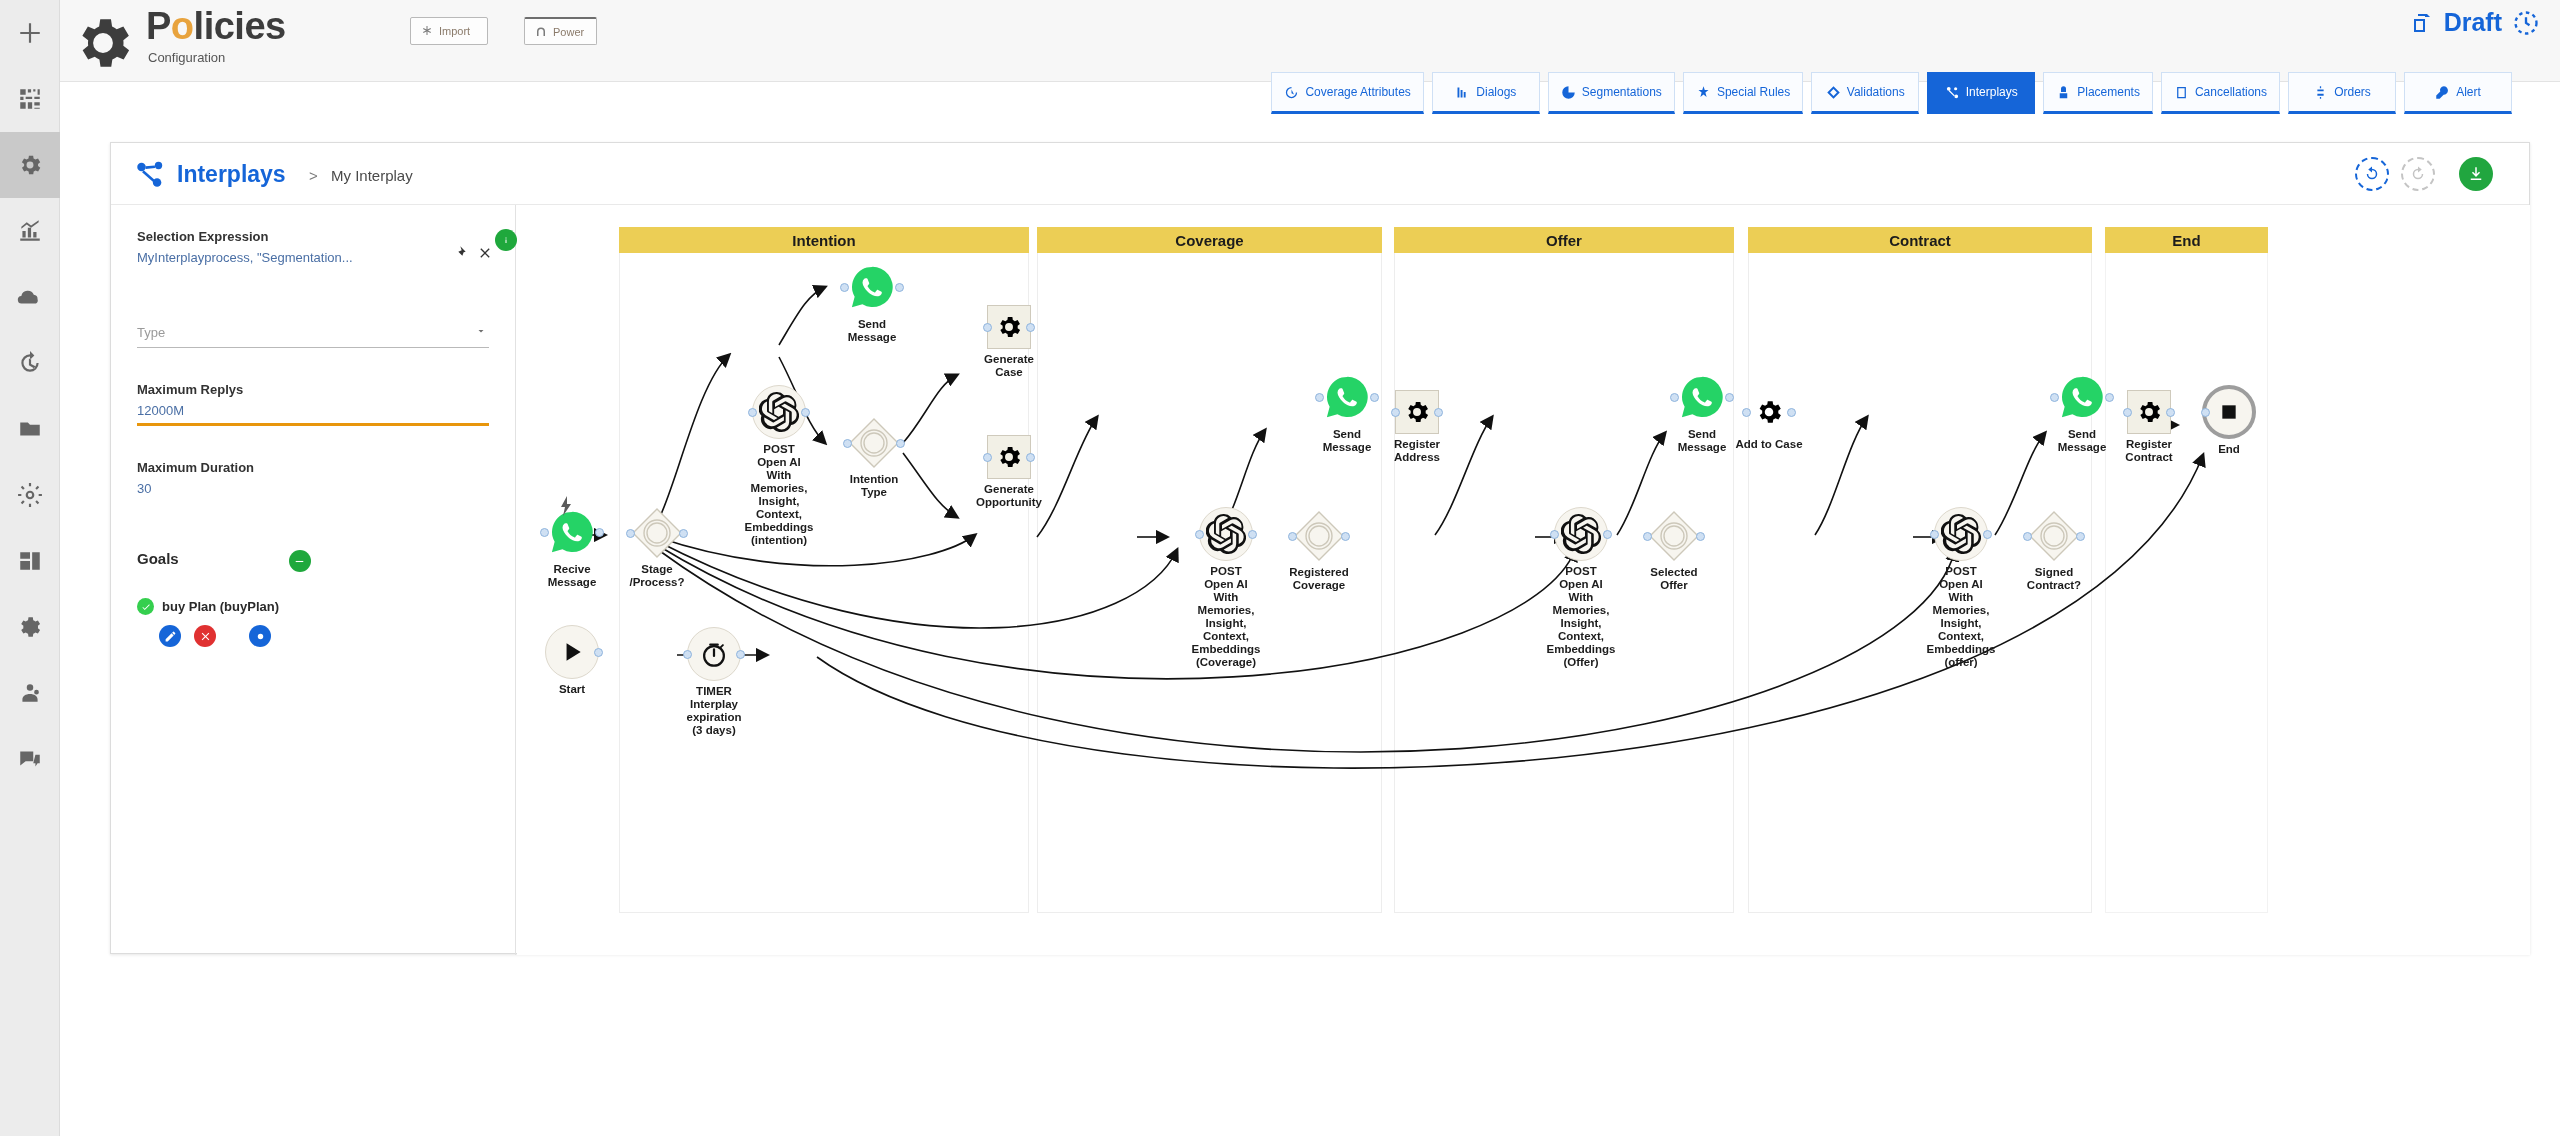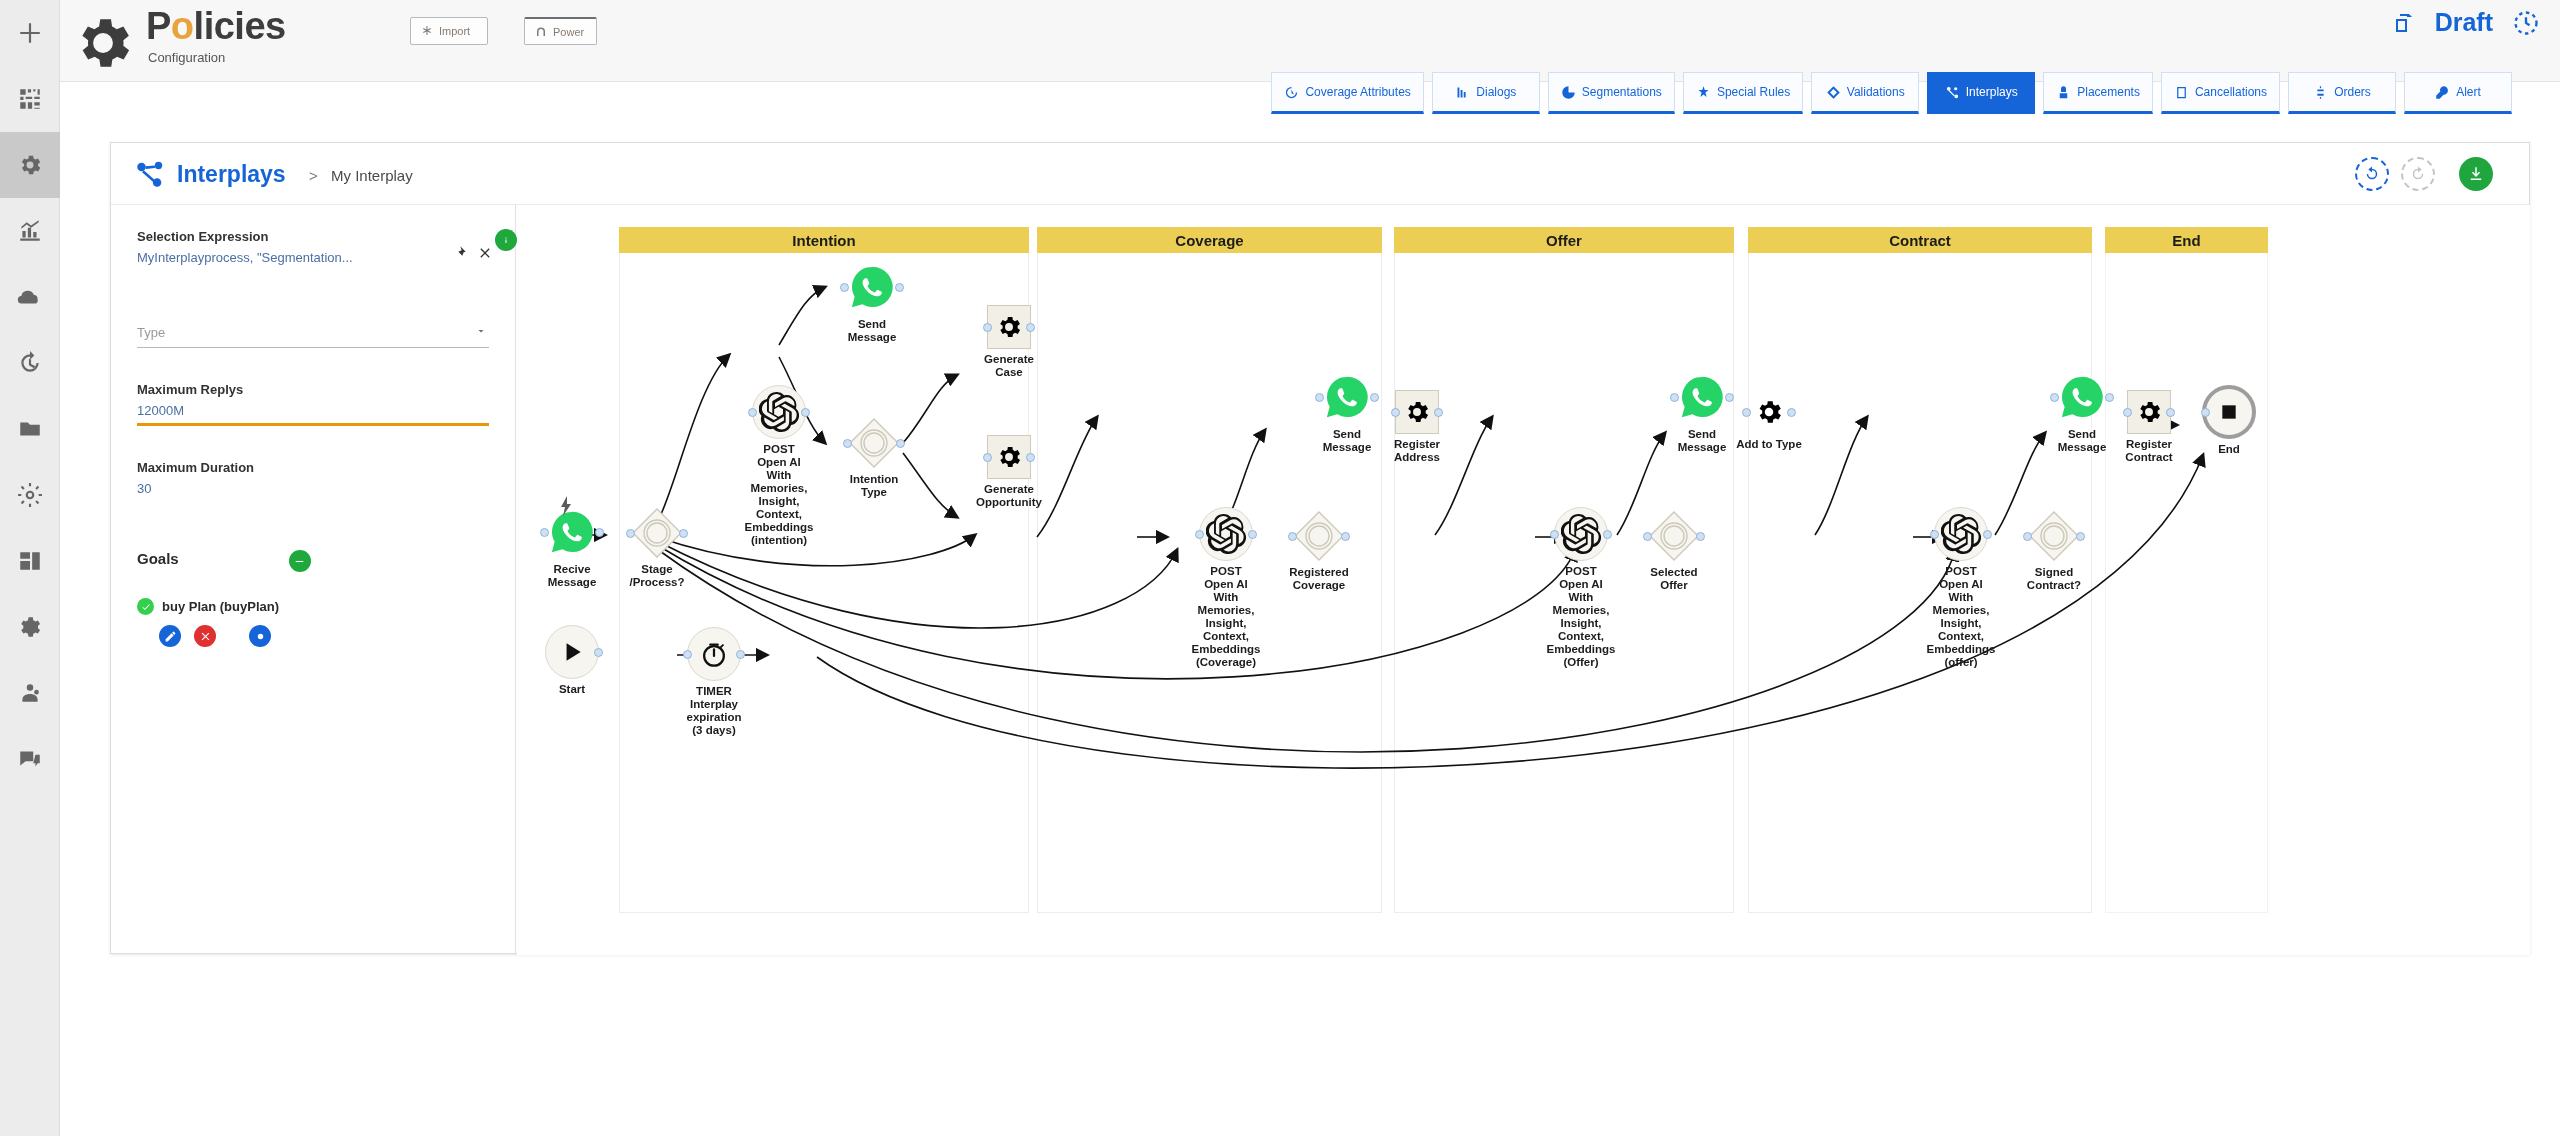--- a/index.html
+++ b/index.html
@@ -37,21 +37,21 @@
   .pill { height:42px; min-width:108px; border:1px solid #cfe0f5; background:#fafcff;
           border-bottom:3px solid #1565d8; display:flex; align-items:center; gap:6px;
           justify-content:center; padding:0 12px; font-size:12px; color:#1565d8;
           white-space:nowrap; }
   .pill svg { width:15px; height:15px; fill:#1565d8; flex:none; }
   .pill.active { background:#1565d8; color:#fff; border-color:#1565d8; }
   .pill.active svg { fill:#fff; }
 
   
   #draft { position:absolute; right:20px; top:8px; display:flex; align-items:center;
-           gap:19px; color:#1565d8; font-size:25px; font-weight:bold; }
+           gap:10px; color:#1565d8; font-size:25px; font-weight:bold; }
   #draft svg { width:24px; height:24px; fill:#1565d8; }
   #draft .dsh { width:28px; height:28px; }
 
   
   #panel { position:absolute; left:110px; top:142px; width:2420px; height:812px;
            background:#fff; border:1px solid #dcdcdc; box-shadow:0 1px 3px rgba(0,0,0,.1); }
   #panel-head { height:62px; border-bottom:1px solid #e9e9e9; position:relative; }
   #ph-icon { position:absolute; left:22px; top:14px; width:34px; height:34px; }
   #ph-icon svg { width:34px; height:34px; fill:#1565d8; }
   #ph-title { position:absolute; left:66px; top:18px; font-size:23px; font-weight:bold;
@@ -702,21 +702,21 @@
     </div>
 
     <div class="node" style="left:1200px; top:185px; width:104px;">
       <div class="n-sq" style="background:transparent;border:none;">
         <svg viewBox="0 0 24 24" width="30" height="30">
             <path d="M19.4 13a7.6 7.6 0 000-2l2-1.6-2-3.4-2.4 1a7.6 7.6 0 00-1.7-1l-.4-2.6H11l-.4 2.6a7.6 7.6 0 00-1.7 1l-2.4-1-2 3.4L6.6 11a7.6 7.6 0 000 2l-2 1.6 2 3.4 2.4-1a7.6 7.6 0 001.7 1l.4 2.6h3.9l.4-2.6a7.6 7.6 0 001.7-1l2.4 1 2-3.4zM12 15.4A3.4 3.4 0 1115.4 12 3.4 3.4 0 0112 15.4z"></path>
           </svg>
         <span class="port l"></span>
         <span class="port r"></span>
       </div>
-      <div class="lbl" style="white-space:pre-line">Add to Type</div>
+      <div class="lbl" style="white-space:pre-line">Add to Case</div>
     </div>
 
     <div class="node" style="left:1390px; top:302px; width:108px;">
       <div class="n-circ" style="margin:0 auto;">
         <svg viewBox="0 0 48 48" width="40" height="40">
             <path fill="#111" d="M44.2 19.6a12 12 0 00-1-9.9 12.2 12.2 0 00-13.1-5.8A12 12 0 0021 0a12.2 12.2 0 00-11.6 8.4 12 12 0 00-8 5.8 12.2 12.2 0 001.5 14.3 12 12 0 001 9.9 12.2 12.2 0 0013.1 5.8A12 12 0 0027 48a12.2 12.2 0 0011.6-8.4 12 12 0 008-5.8 12.2 12.2 0 00-2.4-14.2zM27 44.9a9 9 0 01-5.8-2.1l.3-.2 9.7-5.6a1.6 1.6 0 00.8-1.4V21.9l4.1 2.4a.1.1 0 01.1.1v11.3A9 9 0 0127 44.9zM7.5 36.5a9 9 0 01-1.1-6l.3.2 9.7 5.6a1.6 1.6 0 001.6 0l11.9-6.8v4.7a.2.2 0 010 .1l-9.8 5.7a9 9 0 01-12.3-3.3zM4.9 15.4A9 9 0 019.6 11.4v11.5a1.6 1.6 0 00.8 1.4l11.8 6.8-4.1 2.4a.2.2 0 01-.2 0L8.1 27.9a9 9 0 01-3.3-12.3zm33.6 7.8L26.6 16.4l4.1-2.4a.2.2 0 01.2 0l9.8 5.7a9 9 0 01-1.4 16.2V24.5a1.6 1.6 0 00-.8-1.3zm4.1-6.1l-.3-.2-9.7-5.6a1.6 1.6 0 00-1.6 0l-11.8 6.8v-4.7a.2.2 0 010-.1l9.8-5.7a9 9 0 0113.4 9.3zM16 25.4l-4.1-2.4a.2.2 0 010-.1V11.6a9 9 0 0114.8-6.9l-.3.2L16.7 10.5a1.6 1.6 0 00-.8 1.4zm2.2-4.8l5.3-3 5.3 3v6.1l-5.3 3-5.3-3z"></path>
           </svg>
         <span class="port l"></span>
         <span class="port r"></span>
       </div>

